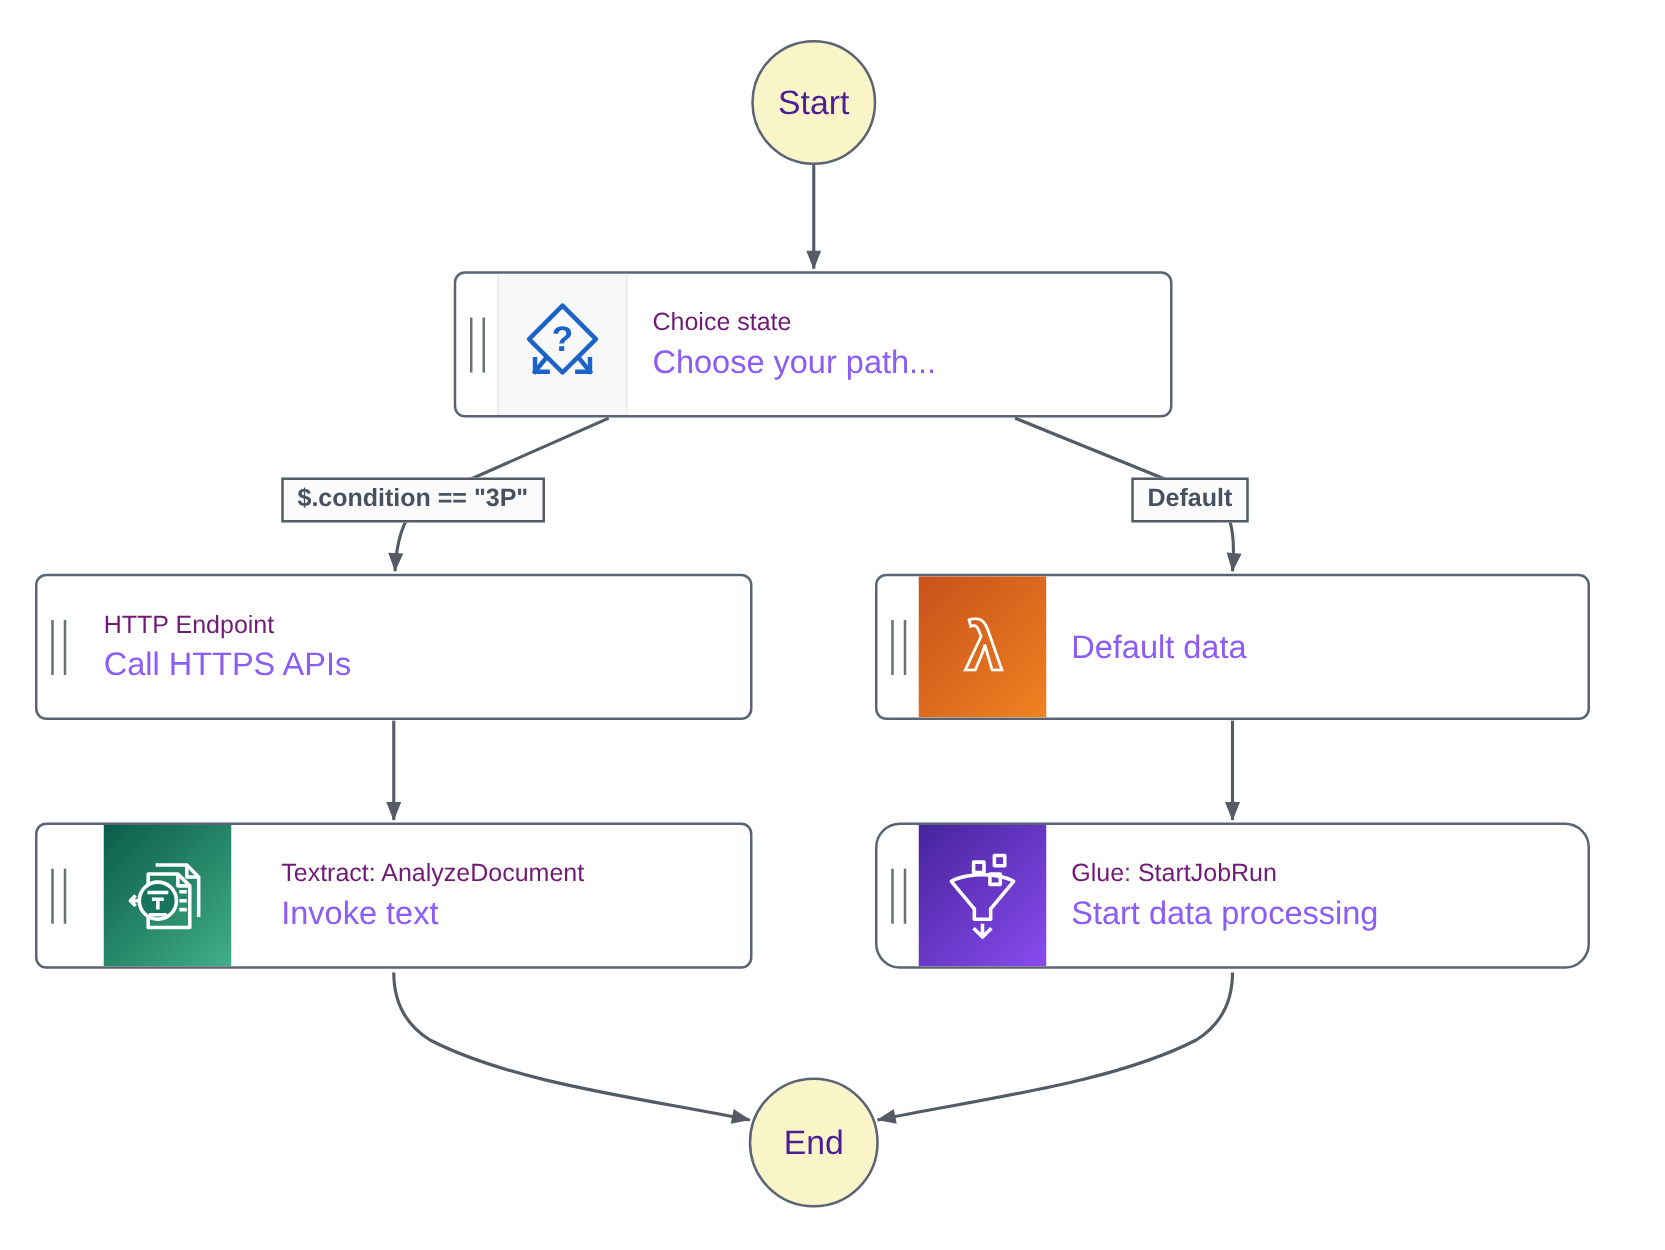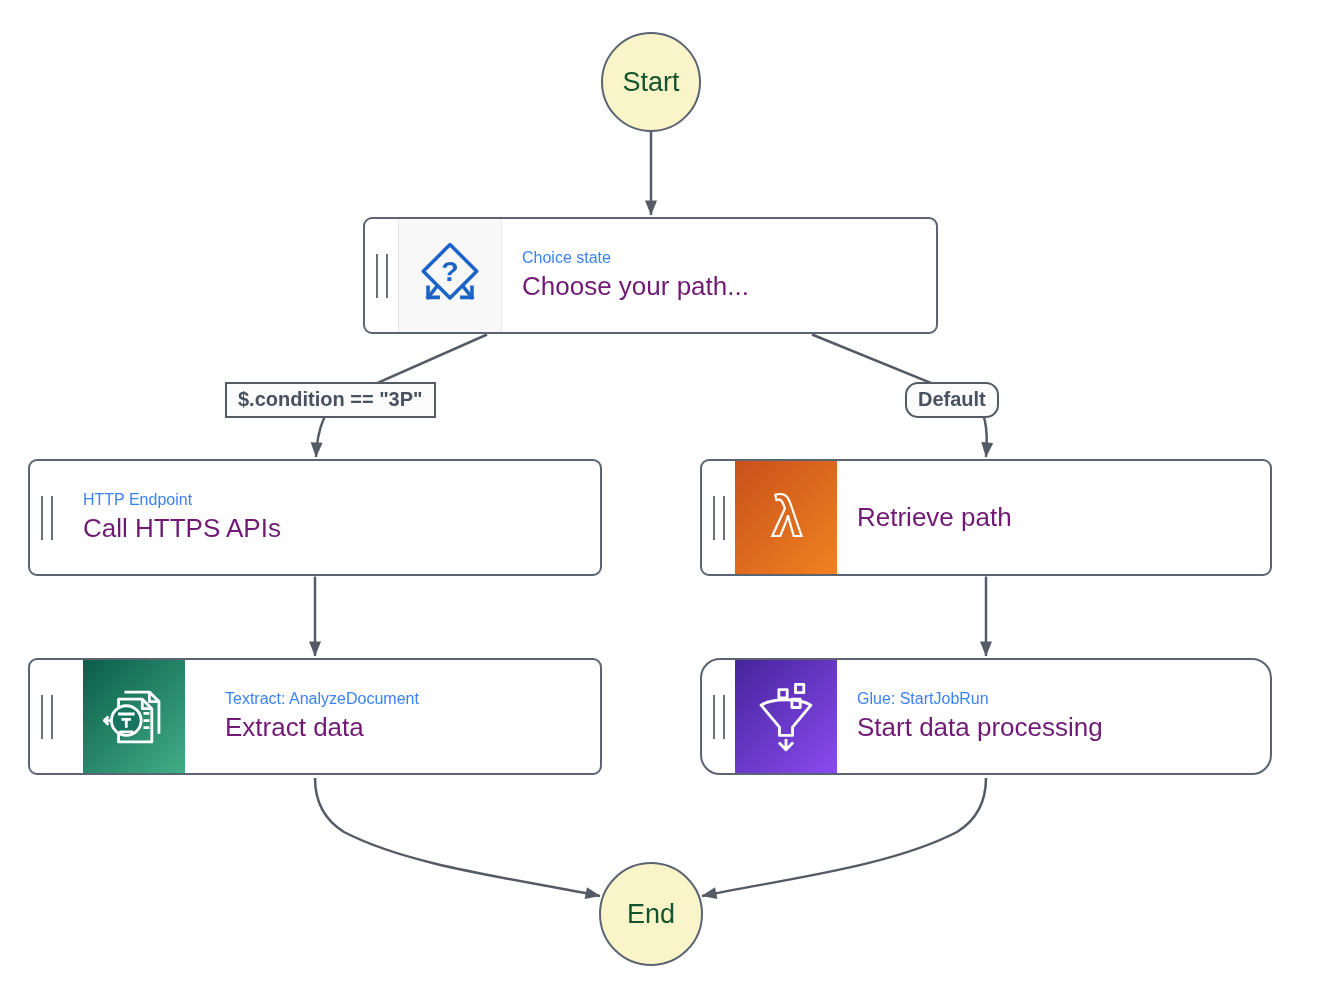--- a/index.html
+++ b/index.html
@@ -15,38 +15,38 @@
     display:flex;overflow:hidden;box-sizing:border-box;
   }
   .grip-area{flex:0 0 33px;display:flex;align-items:center;justify-content:center;}
   .grip{width:8px;height:44px;border-left:2px solid #687078;border-right:2px solid #687078;}
   .icon-area{flex:0 0 102px;display:flex;align-items:center;justify-content:center;}
   .icon-light{background:#f8f8f8;border-left:1px solid #e4e7ea;border-right:1px solid #e4e7ea;}
   .icon-lambda{background:linear-gradient(135deg,#c8511b 0%,#f08220 100%);}
   .icon-textract{background:linear-gradient(135deg,#0b5d49 0%,#41ae87 100%);}
   .icon-glue{background:linear-gradient(135deg,#46249c 0%,#8a4bef 100%);}
   .texts{flex:1;display:flex;flex-direction:column;justify-content:center;padding-left:20px;gap:6px;}
-  .title{font-size:16px;line-height:1.1;color:#3b82f6;}
-  .subtitle{font-size:26px;line-height:1.15;color:#701a75;}
+  .title{font-size:20px;line-height:1.1;color:#701a75;}
+  .subtitle{font-size:26px;line-height:1.15;color:#8b5cf6;}
 
   .terminal{
     position:absolute;border-radius:50%;background:#faf5c9;border:2.5px solid #5b6472;
     display:flex;align-items:center;justify-content:center;
-    font-size:27px;color:#14532d;box-sizing:border-box;
+    font-size:27px;color:#4c1d95;box-sizing:border-box;
   }
   #start-circle{left:601px;top:32px;width:100px;height:100px;}
   #end-circle{left:599px;top:862px;width:104px;height:104px;}
 
   .edge-label{
     position:absolute;background:#fbfbfb;border:2px solid #545b64;
     color:#475160;font-size:20px;font-weight:600;line-height:1;
     padding:5px 11px 7px;white-space:pre;box-sizing:border-box;
   }
   #label-condition{left:225px;top:382px;}
-  #label-default{left:905px;top:382px;border-radius:13px;}
+  #label-default{left:905px;top:382px;}
 
   #node-choice{left:363px;top:217px;width:575px;}
   #node-http{left:28px;top:459px;width:574px;}
   #node-lambda{left:700px;top:459px;width:572px;}
   #node-textract{left:28px;top:658px;width:574px;gap:20px;}
   #node-glue{left:700px;top:658px;width:572px;border-radius:20px;}
 </style>
 </head>
 <body>
 
@@ -111,21 +111,21 @@
   <div class="node" id="node-lambda">
     <div class="grip-area">
         <div class="grip"></div>
       </div>
     <div class="icon-area icon-lambda">
       <svg width="76" height="76" viewBox="0 0 64 64">
         <text x="33" y="47" text-anchor="middle" font-size="46" font-weight="bold" fill="none" stroke="#ffffff" stroke-width="1.8">λ</text>
       </svg>
     </div>
     <div class="texts">
-      <div class="subtitle">Retrieve path</div>
+      <div class="subtitle">Default data</div>
     </div>
   </div>
 
   <div class="node" id="node-textract">
     <div class="grip-area">
         <div class="grip"></div>
       </div>
     <div class="icon-area icon-textract">
       <svg width="76" height="76" viewBox="0 0 64 64">
         <g fill="none" stroke="#ffffff" stroke-width="2.4" stroke-linejoin="round">
@@ -137,21 +137,21 @@
           <circle cx="25.5" cy="35" r="12.5" fill="#17755f"></circle>
           <path d="M18.5,29.5 H32.5"></path>
           <path d="M21.5,34 H29.5 M25.5,34 V41"></path>
           <path d="M19.5,44.5 H31.5"></path>
           <path d="M7,35 H13.5 M10.5,31.5 L7,35 L10.5,38.5"></path>
         </g>
       </svg>
     </div>
     <div class="texts">
       <div class="title">Textract: AnalyzeDocument</div>
-      <div class="subtitle">Extract data</div>
+      <div class="subtitle">Invoke text</div>
     </div>
   </div>
 
   <div class="node" id="node-glue">
     <div class="grip-area">
         <div class="grip"></div>
       </div>
     <div class="icon-area icon-glue">
       <svg width="76" height="76" viewBox="0 0 64 64">
         <g fill="none" stroke="#ffffff" stroke-width="2.4" stroke-linejoin="round">

